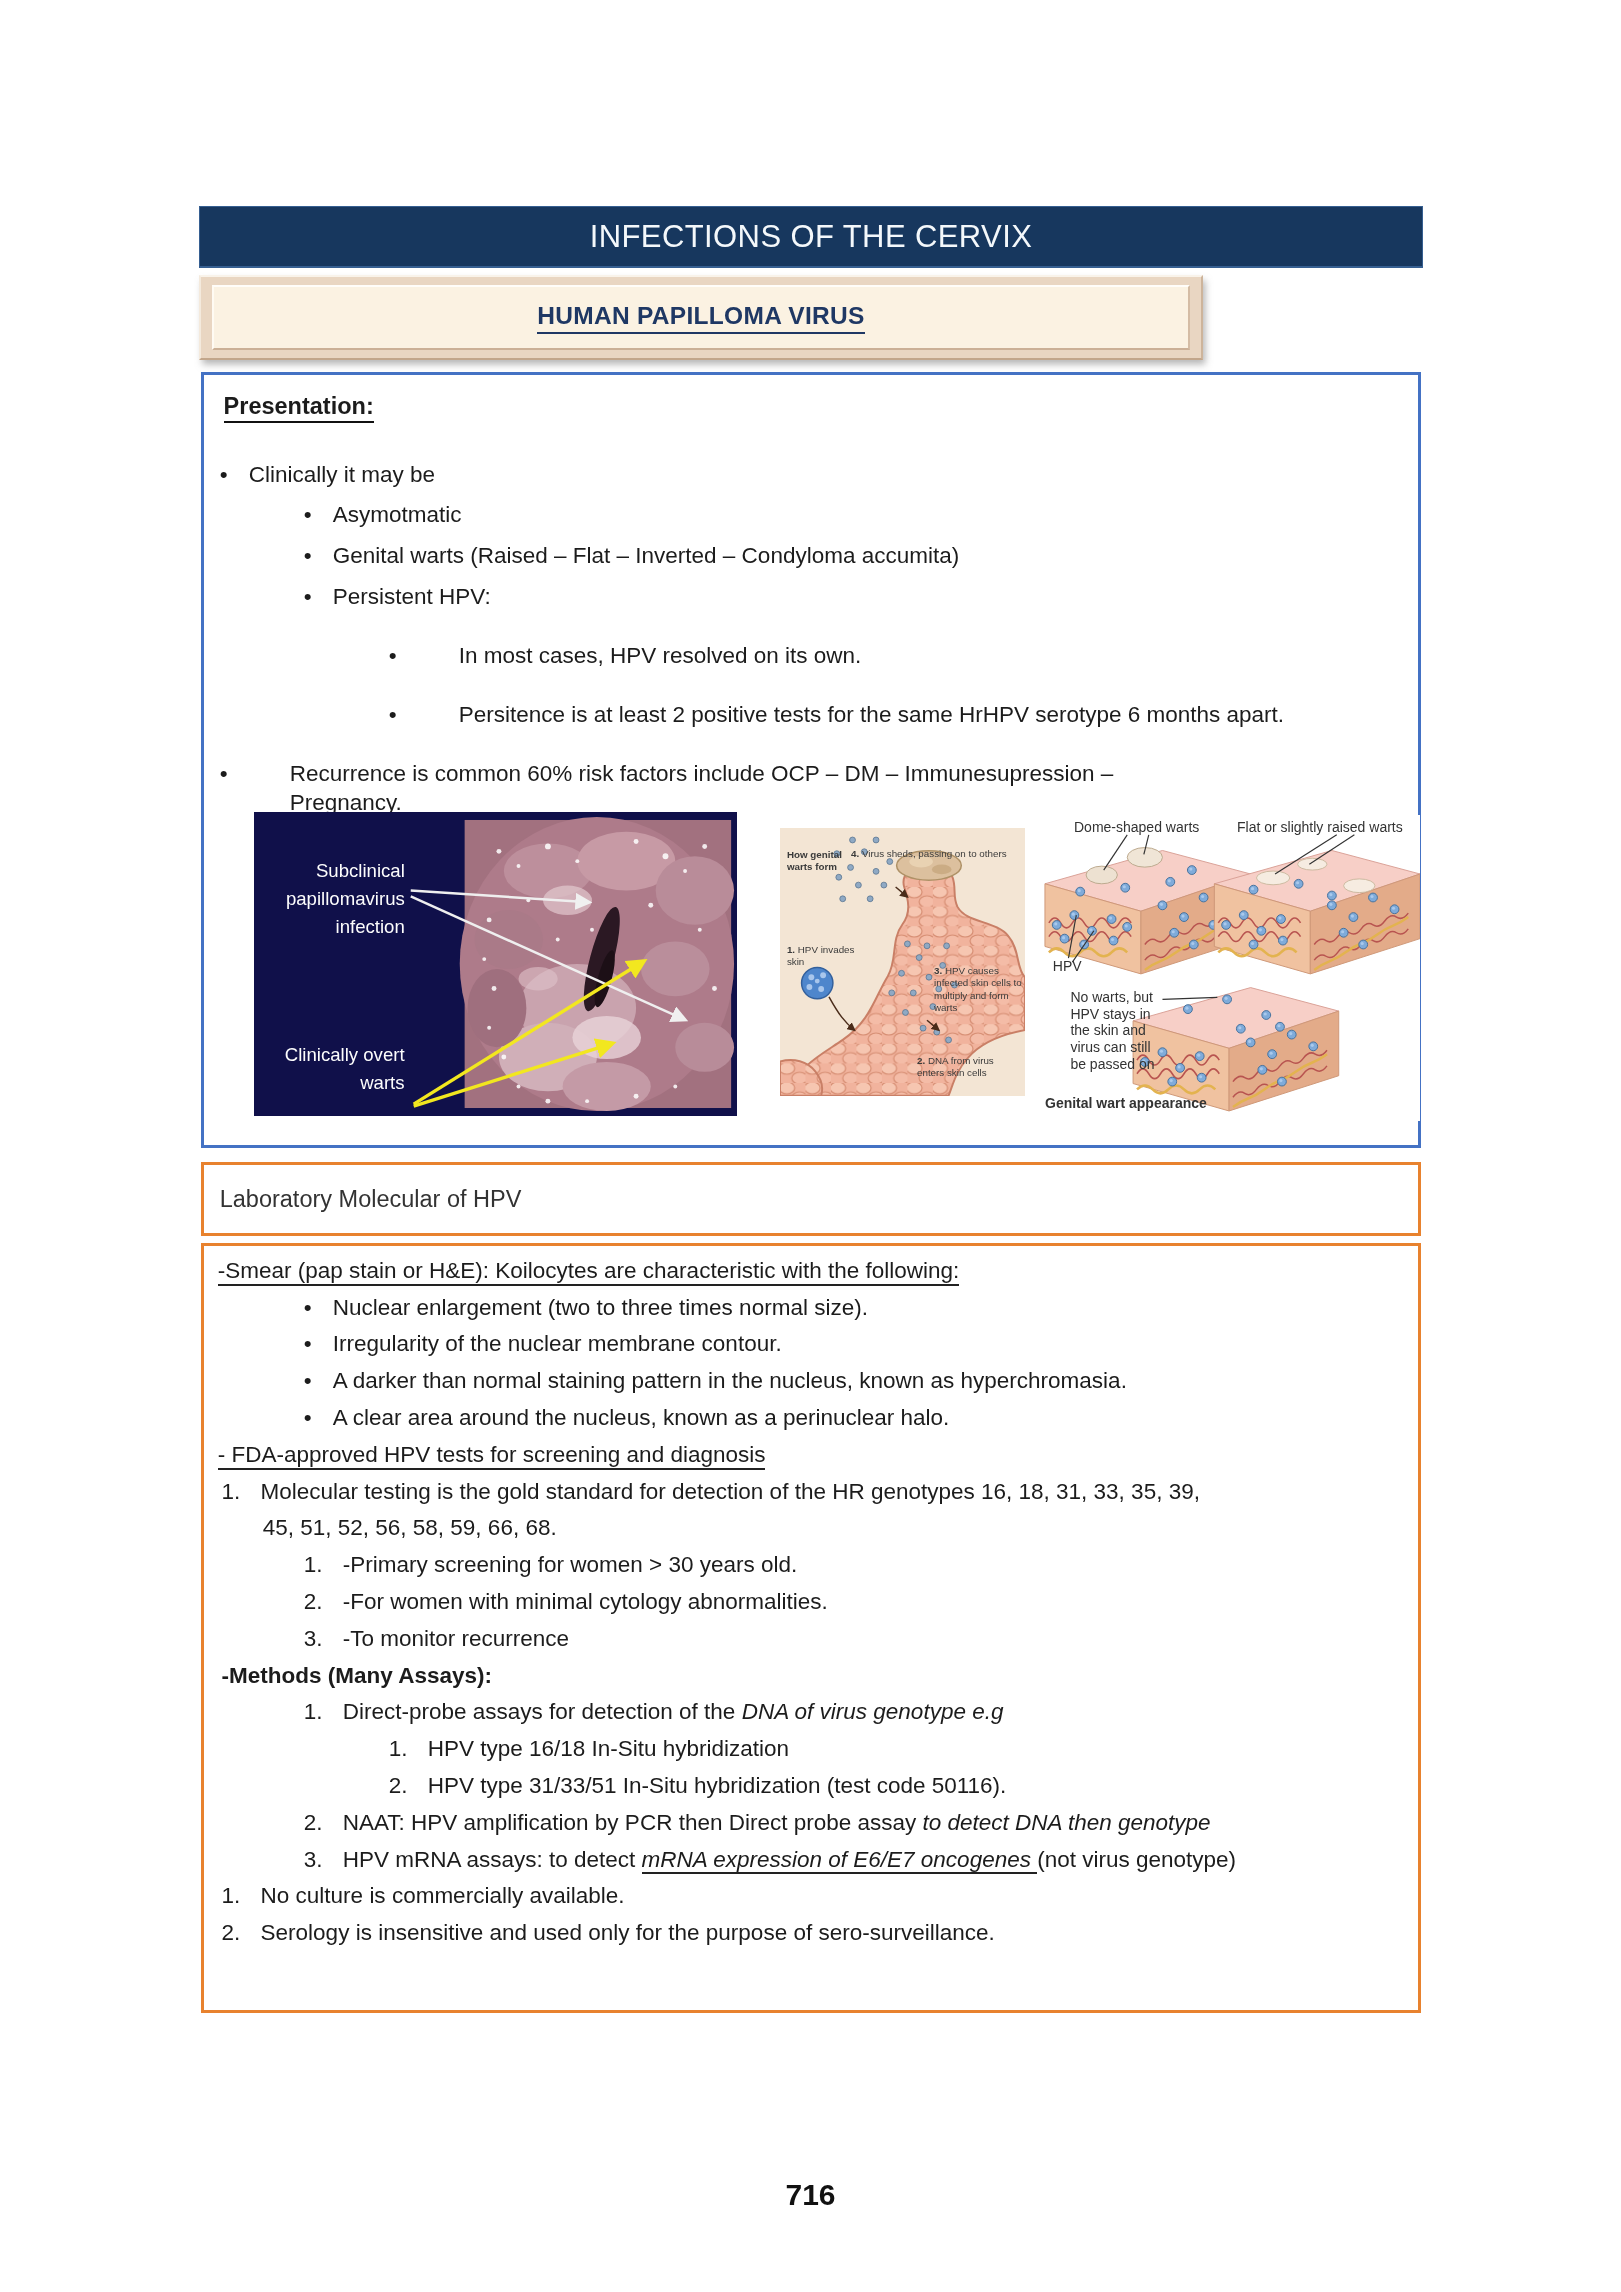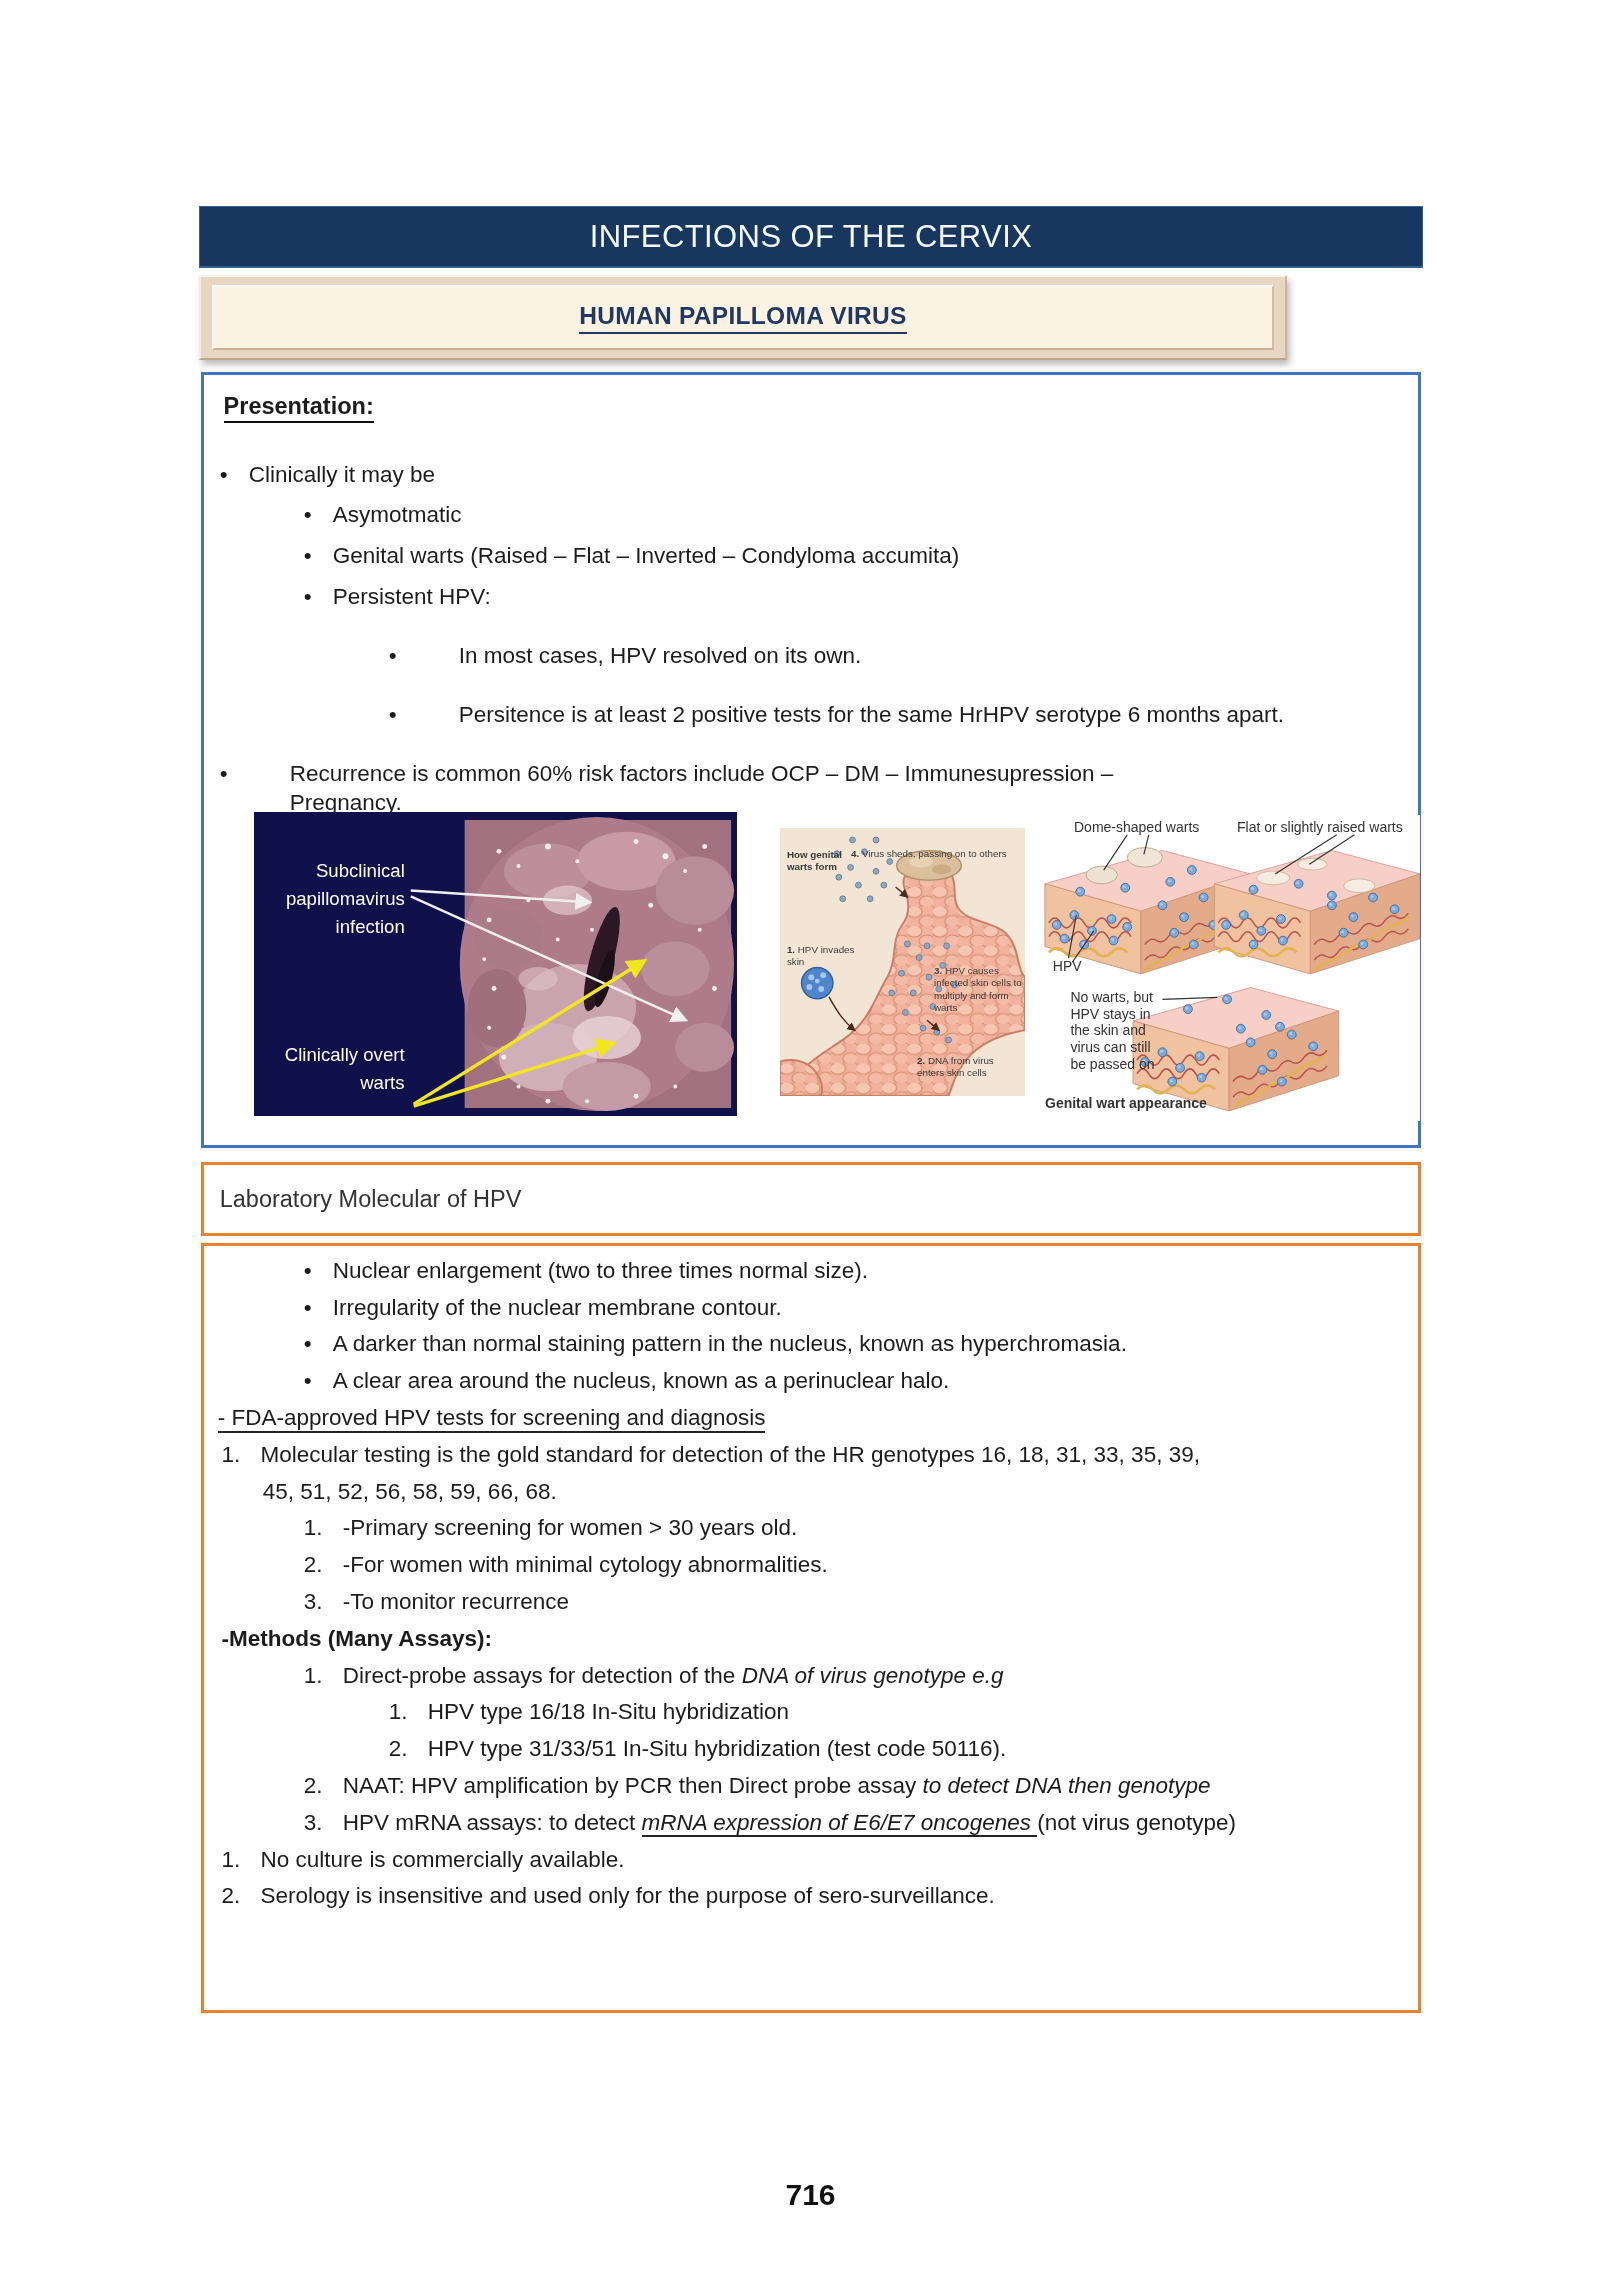--- a/index.html
+++ b/index.html
@@ -6,21 +6,21 @@
   .page{position:relative;width:1621px;height:2293px;background:#ffffff;
         font-family:"Liberation Sans","DejaVu Sans",sans-serif;color:#1c1c1c;overflow:hidden;}
 
   
   .titlebar{position:absolute;left:199px;top:206px;width:1224px;height:62px;background:#17375E;
             border:1px solid #365F91;border-bottom-width:2.9px;box-sizing:border-box;
             display:flex;align-items:center;justify-content:center;}
   .titlebar-text{color:#F4F8FB;font-size:31px;letter-spacing:0.4px;}
 
   
-  .bevel{position:absolute;left:199px;top:275px;width:1088px;height:85px;background:#E9D6C2;
+  .bevel{position:absolute;left:199px;top:275px;width:1004px;height:85px;background:#E9D6C2;
          border-top:2px solid #F9F3EA;border-left:2px solid #F4EADD;border-right:2px solid #CDB49B;
          border-bottom:2.9px solid #C2A68B;box-shadow:2.9px 4.9px 6.9px rgba(110,110,110,.5);box-sizing:border-box;}
   .bevel-inner{position:absolute;inset:7.8px 10.8px;background:#FBF2E2;
          border-top:2px solid #FFFDF9;border-left:2px solid #FFFBF3;
          border-right:2.9px solid #D4BCA4;border-bottom:2.9px solid #CBB096;
          display:flex;align-items:center;justify-content:center;}
   .subtitle{color:#1F3864;font-weight:bold;font-size:24.5px;border-bottom:2.9px solid #1F3864;padding-bottom:2px;letter-spacing:0.3px;}
 
   
   .bluebox{position:absolute;left:201px;top:372px;width:1220px;height:776px;border:3.9px solid #4472C4;
@@ -370,20 +370,21 @@
       <div class="lbl f3d">No warts, but HPV stays in the skin and virus can still be passed on</div>
       <div class="lbl f3cap">Genital wart appearance</div>
     </div>
   </div>
 
   <div class="obox1">
     <span>Laboratory Molecular of HPV</span>
   </div>
 
   <div class="obox2">
+    <div class="rp"><span class="uline">-Smear (pap stain or H&amp;E): Koilocytes are characteristic with the following:</span></div>
 
     <div class="r p1">
         <span class="b"></span>
         <span>Nuclear enlargement (two to three times normal size).</span>
       </div>
     <div class="r p1">
         <span class="b"></span>
         <span>Irregularity of the nuclear membrane contour.</span>
       </div>
     <div class="r p1">

